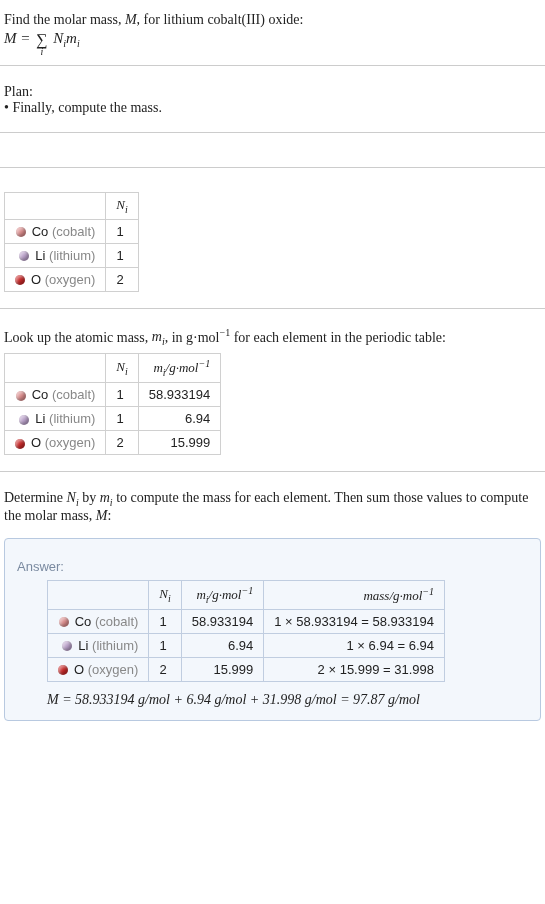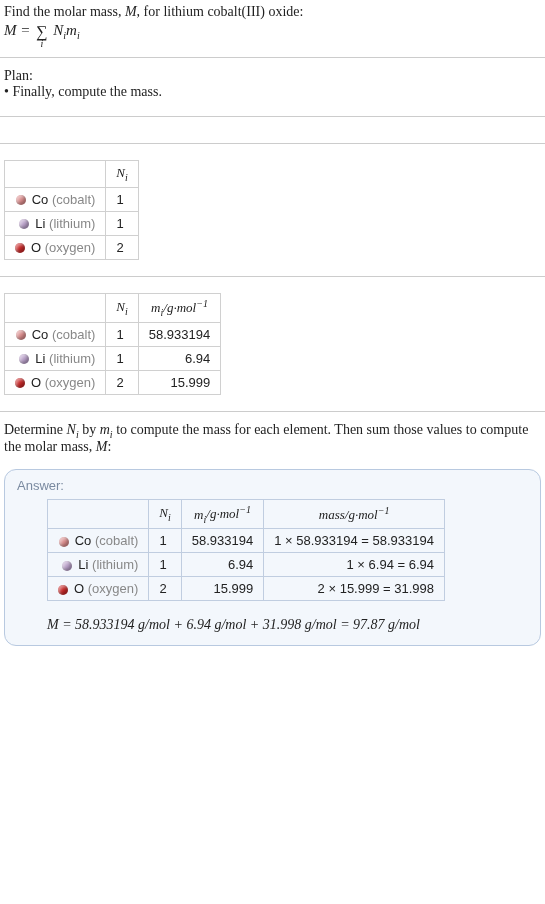--- a/index.html
+++ b/index.html
@@ -6,21 +6,21 @@
   body {
     margin: 0;
     padding: 0;
     font-family: Georgia, 'Times New Roman', serif;
     font-size: 14px;
     color: #222;
     background: #fff;
     width: 545px;
   }
   .section {
-    padding: 4px 4px 10px 4px;
+    padding: 12px 4px 10px 4px;
   }
   hr.sep {
     border: none;
     border-top: 1px solid #ccc;
     margin: 6px 0;
   }
   .formula-line {
     font-style: italic;
     font-family: Georgia, serif;
     font-size: 15px;
@@ -51,21 +51,21 @@
   }
   table.data th, table.data td {
     border: 1px solid #d0d0d0;
     padding: 4px 10px;
     text-align: right;
     background: #fff;
   }
   table.data th {
     font-style: italic;
     font-weight: normal;
-    text-align: center;
+    text-align: right;
     font-family: Georgia, serif;
   }
   table.data td.num {
     text-align: right;
     padding-right: 14px;
   }
   .dot {
     display: inline-block;
     width: 10px;
     height: 10px;
@@ -74,38 +74,38 @@
     vertical-align: middle;
     box-shadow: inset -2px -2px 3px rgba(0,0,0,0.3), inset 2px 2px 3px rgba(255,255,255,0.5);
   }
   .dot.co { background: #d98b8b; }
   .dot.li { background: #b9a0c9; }
   .dot.o  { background: #c62828; }
   .elname { color: #888; }
   .answer-box {
     border: 1px solid #b8c9e0;
     background: #f3f7fc;
-    border-radius: 12px;
-    padding: 8px 12px 12px 12px;
+    border-radius: 4px;
+    padding: 20px 12px 12px 12px;
     margin: 4px;
   }
   .answer-label {
     font-family: Arial, Helvetica, sans-serif;
     color: #7a8aa0;
     font-size: 13px;
     margin-bottom: 6px;
   }
   .answer-box table.data th, .answer-box table.data td {
     background: #f3f7fc;
     border-color: #c0cde0;
   }
   .answer-result {
     font-style: italic;
     font-family: Georgia, serif;
-    margin-top: 16px;
+    margin-top: 10px;
     margin-left: 30px;
     font-size: 14px;
   }
   .mi { font-style: italic; }
 </style>
 </head>
 <body>
 
 <div class="section">
   <div>
@@ -150,20 +150,23 @@
       <td><span class="dot o"></span><span>O</span> <span class="elname">(oxygen)</span></td>
       <td class="num">2</td>
     </tr>
   </tbody>
     </table>
 </div>
 
 <hr class="sep">
 
 <div class="section">
+  <div>
+    <span>Look up the atomic mass, </span><span class="mi"><span>m</span><sub>i</sub></span><span>, in g·mol</span><sup>−1</sup><span> for each element in the periodic table:</span>
+  </div>
   <table class="data">
     <tbody>
         <tr>
       <th></th>
       <th><span class="mi"><span>N</span><sub>i</sub></span></th>
       <th><span class="mi"><span>m</span><sub>i</sub></span><span>/g·mol</span><sup>−1</sup></th>
     </tr>
     <tr>
       <td><span class="dot co"></span><span>Co</span> <span class="elname">(cobalt)</span></td>
       <td class="num">1</td>

